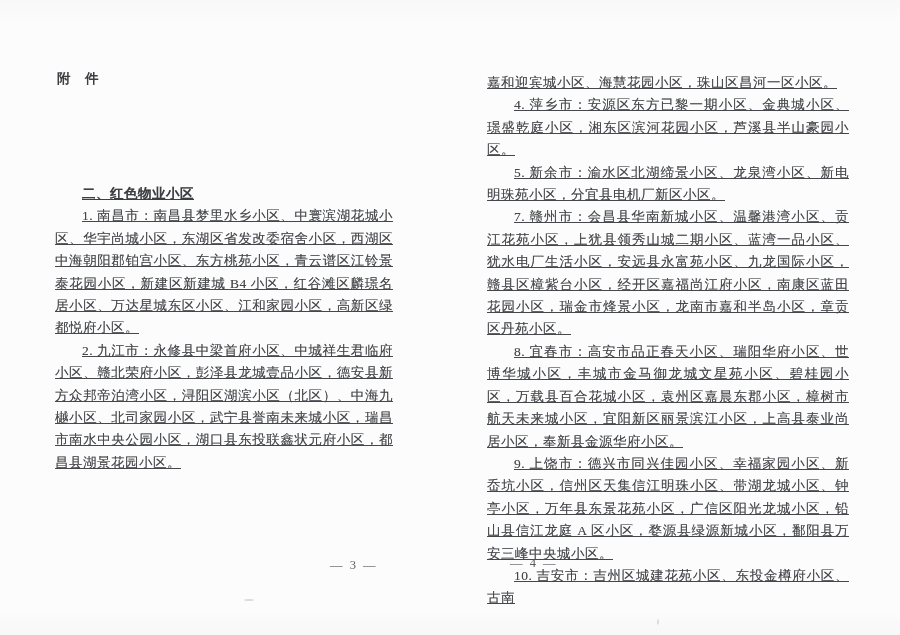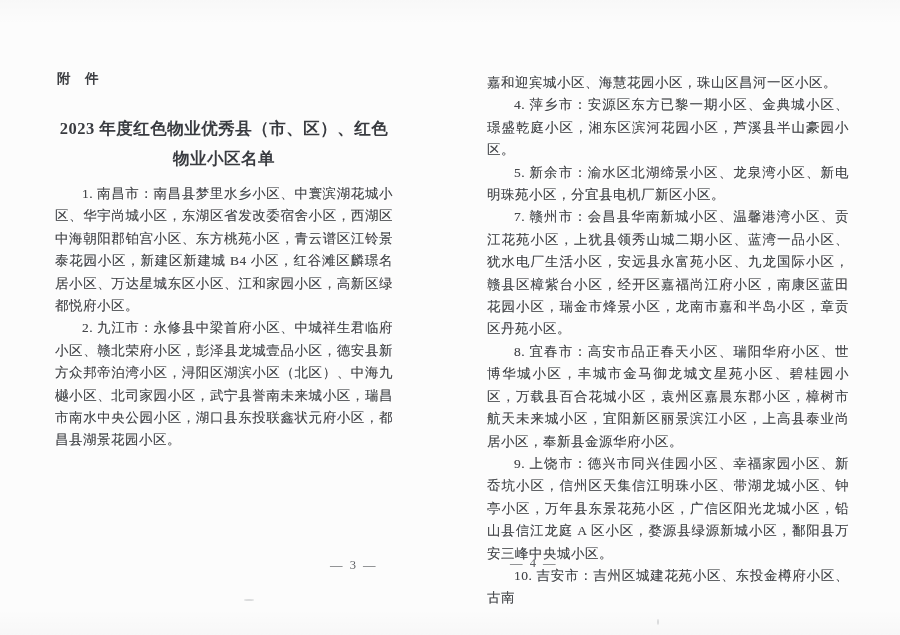--- a/index.html
+++ b/index.html
@@ -58,20 +58,21 @@
   .flow { position: absolute; left: 0; width: 100%; }
   .flow-left  { top: 183px; }
   .flow-right { top: 72px; }
 
   .para, .heading {
     margin: 0;
     text-indent: 2em;
     text-align: justify;
     
     text-shadow: 0 0 0.4px rgba(60,62,66,0.45);
+    text-decoration: underline;
   }
   .heading { font-weight: bold; color: #3c3e42; }
   .para.no-indent { text-indent: 0; }
 
   .page-num {
     position: absolute;
     font-size: 12.5px;
     letter-spacing: 2px;
     color: #5a5c60;
   }
@@ -88,26 +89,23 @@
   .speck-2 { left: 657px; top: 619px; width: 2px; height: 6px; }
 </style>
 </head>
 <body>
 
 <div class="scan">
 
   <div class="col col-left">
     <div class="attachment">附　件</div>
 
-    <h1 class="doc-title">
-      <span>2023 年度红色物业优秀县（市、区）、红色</span><br>
-      <span>物业小区名单</span>
-    </h1>
 
     <div class="flow flow-left">
+      <p class="heading">二、红色物业小区</p>
       <p class="para">1. 南昌市：南昌县梦里水乡小区、中寰滨湖花城小区、华宇尚城小区，东湖区省发改委宿舍小区，西湖区中海朝阳郡铂宫小区、东方桃苑小区，青云谱区江铃景泰花园小区，新建区新建城 B4 小区，红谷滩区麟璟名居小区、万达星城东区小区、江和家园小区，高新区绿都悦府小区。</p>
       <p class="para">2. 九江市：永修县中梁首府小区、中城祥生君临府小区、赣北荣府小区，彭泽县龙城壹品小区，德安县新方众邦帝泊湾小区，浔阳区湖滨小区（北区）、中海九樾小区、北司家园小区，武宁县誉南未来城小区，瑞昌市南水中央公园小区，湖口县东投联鑫状元府小区，都昌县湖景花园小区。</p>
     </div>
   </div>
 
   <div class="col col-right">
     <div class="flow flow-right">
       <p class="para no-indent">嘉和迎宾城小区、海慧花园小区，珠山区昌河一区小区。</p>
       <p class="para">4. 萍乡市：安源区东方已黎一期小区、金典城小区、璟盛乾庭小区，湘东区滨河花园小区，芦溪县半山豪园小区。</p>
       <p class="para">5. 新余市：渝水区北湖缔景小区、龙泉湾小区、新电明珠苑小区，分宜县电机厂新区小区。</p>

